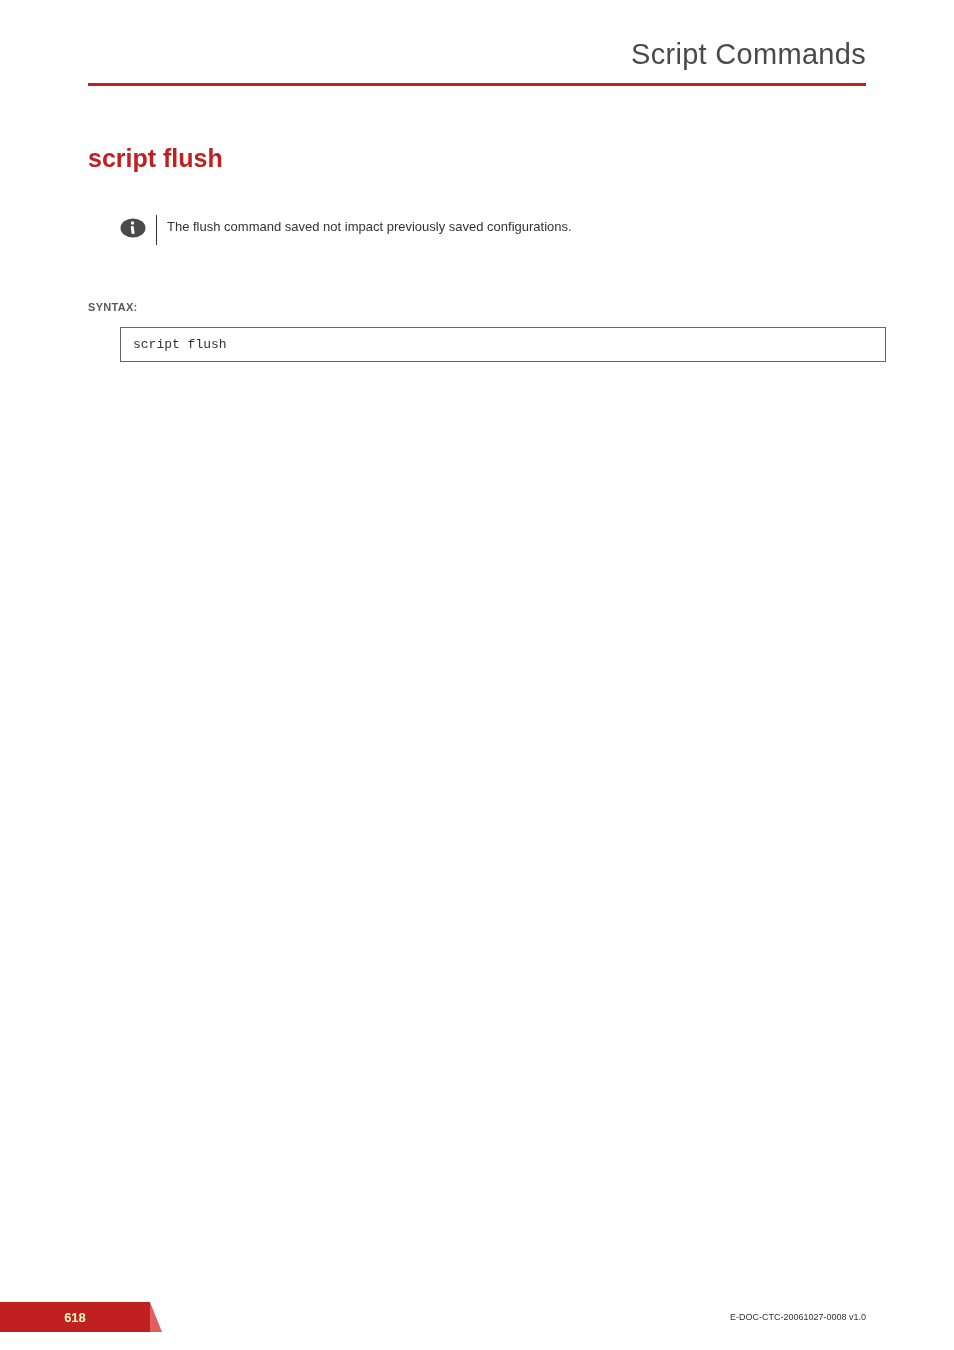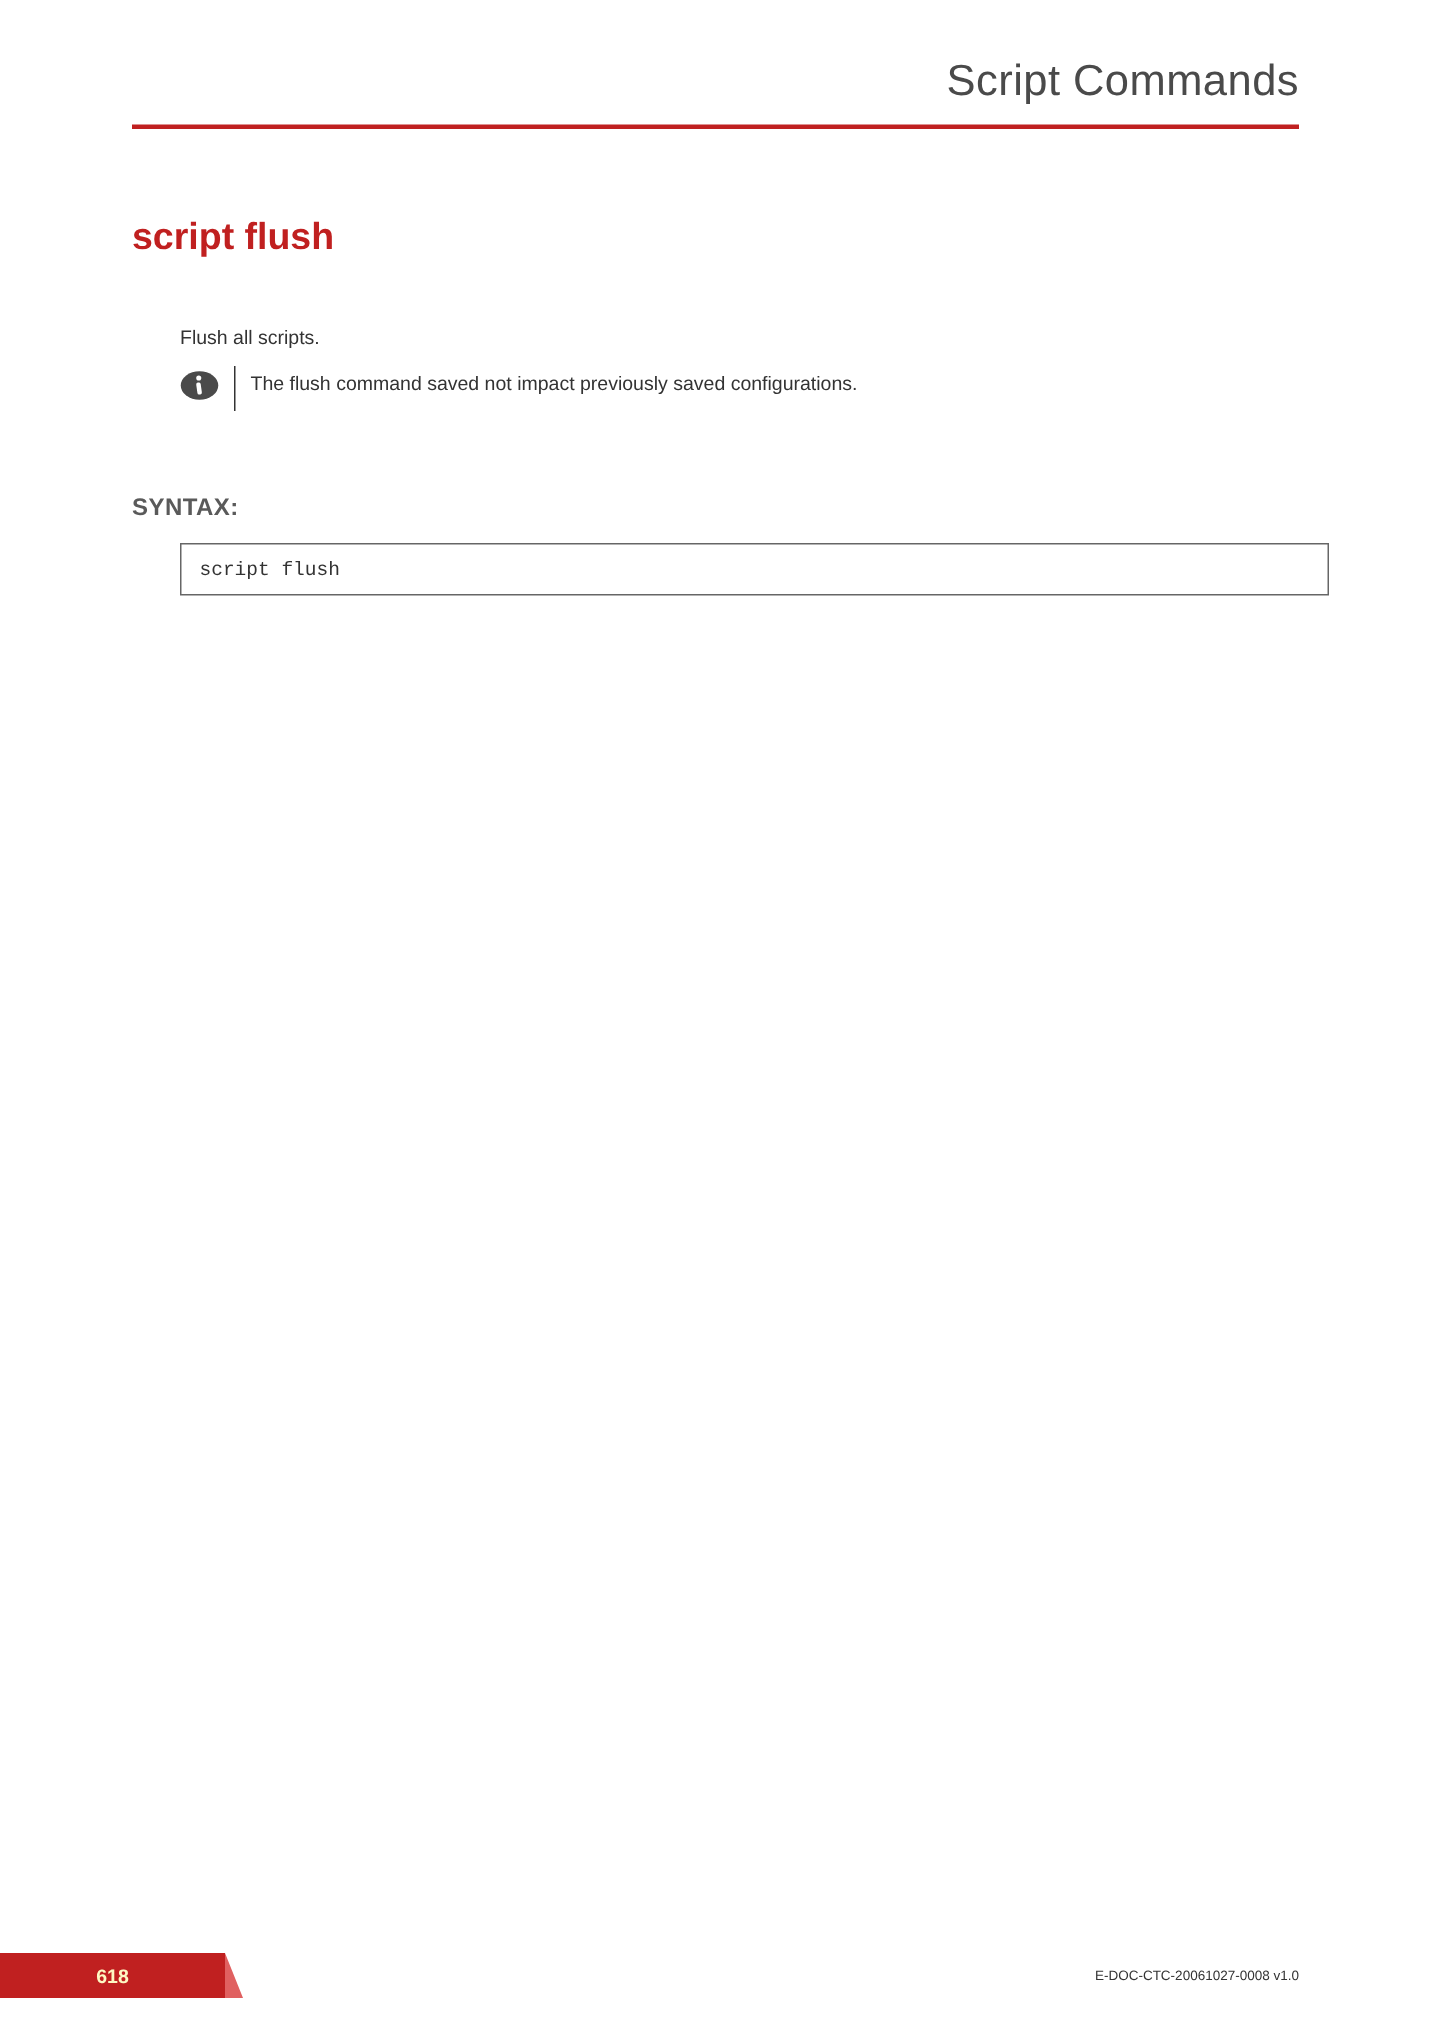--- a/index.html
+++ b/index.html
@@ -62,21 +62,21 @@
       background: #333333;
       margin-right: 10px;
       margin-top: -2px;
     }
     .info-text {
       font-size: 13px;
       color: #333333;
       padding-top: 2px;
     }
     .syntax-label {
-      font-size: 16px;
+      font-size: 11px;
       font-weight: 700;
       color: #5a5a5a;
       letter-spacing: 0.3px;
       margin-bottom: 14px;
     }
     .syntax-box {
       border: 1px solid #666666;
       padding: 9px 12px;
       margin-left: 32px;
       font-family: "Courier New", Courier, monospace;
@@ -126,21 +126,20 @@
 <body>
 
 <div class="page-header">
   <span class="page-header-title">Script Commands</span>
 </div>
 <div class="header-rule"></div>
 
 <div class="content">
   <h2 class="command-title">script flush</h2>
 
-  <p class="description">Flush all scripts.</p>
 
   <div class="info-row">
     <span class="info-icon">
       <svg width="26" height="20" viewBox="0 0 26 20">
         <ellipse cx="13" cy="10" rx="12.5" ry="9.5" fill="#4a4a4a"></ellipse>
         <rect x="11.2" y="8" width="3" height="8" rx="1.2" fill="#ffffff" transform="rotate(-8 12.7 12)"></rect>
         <circle cx="12.5" cy="5" r="1.7" fill="#ffffff"></circle>
       </svg>
     </span>
     <div class="info-divider"></div>

